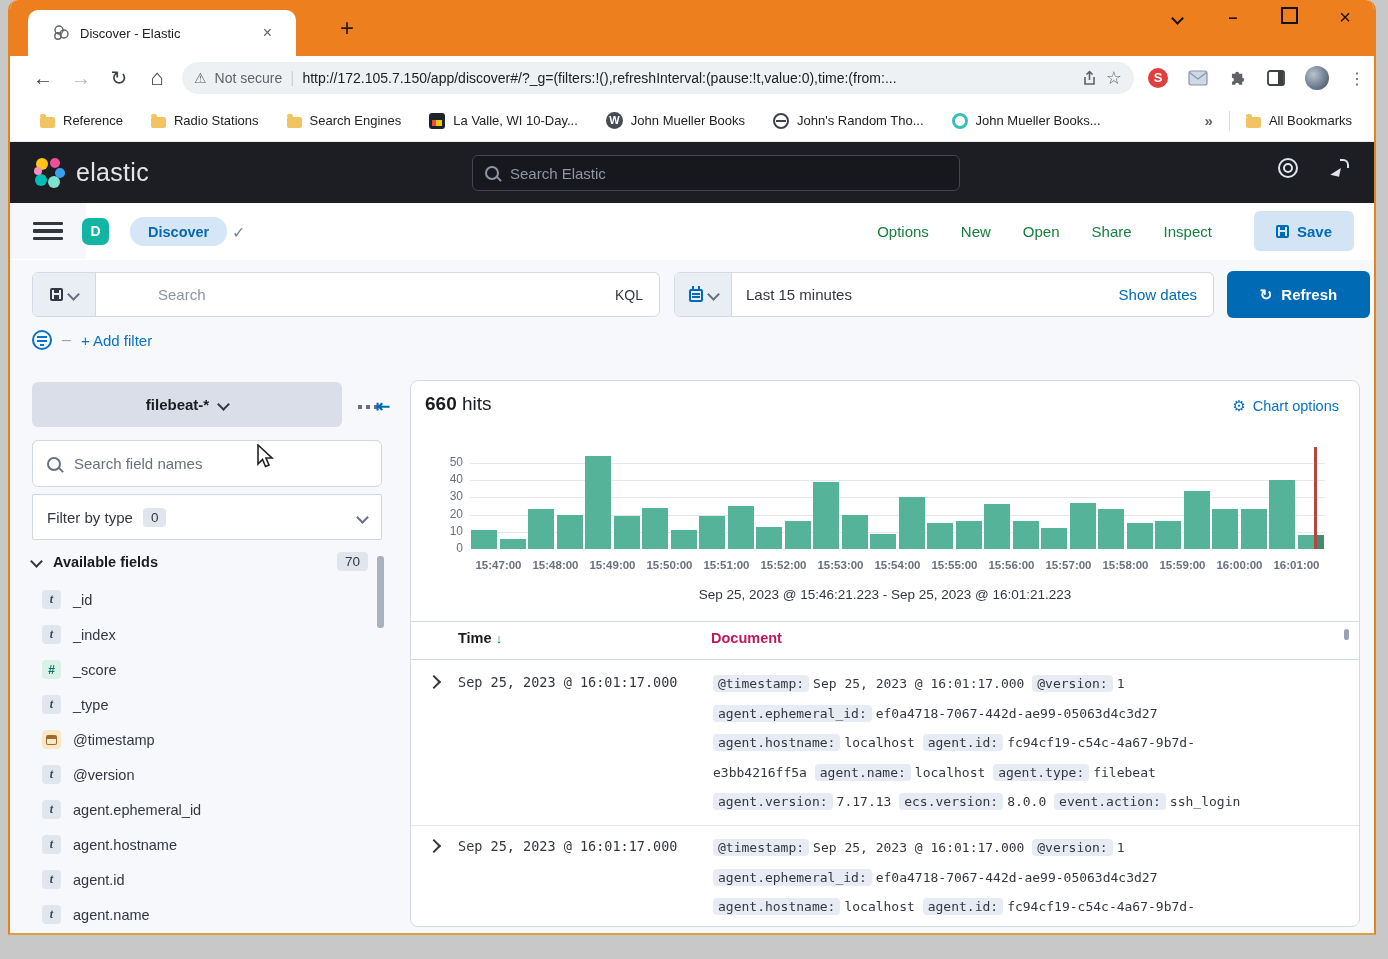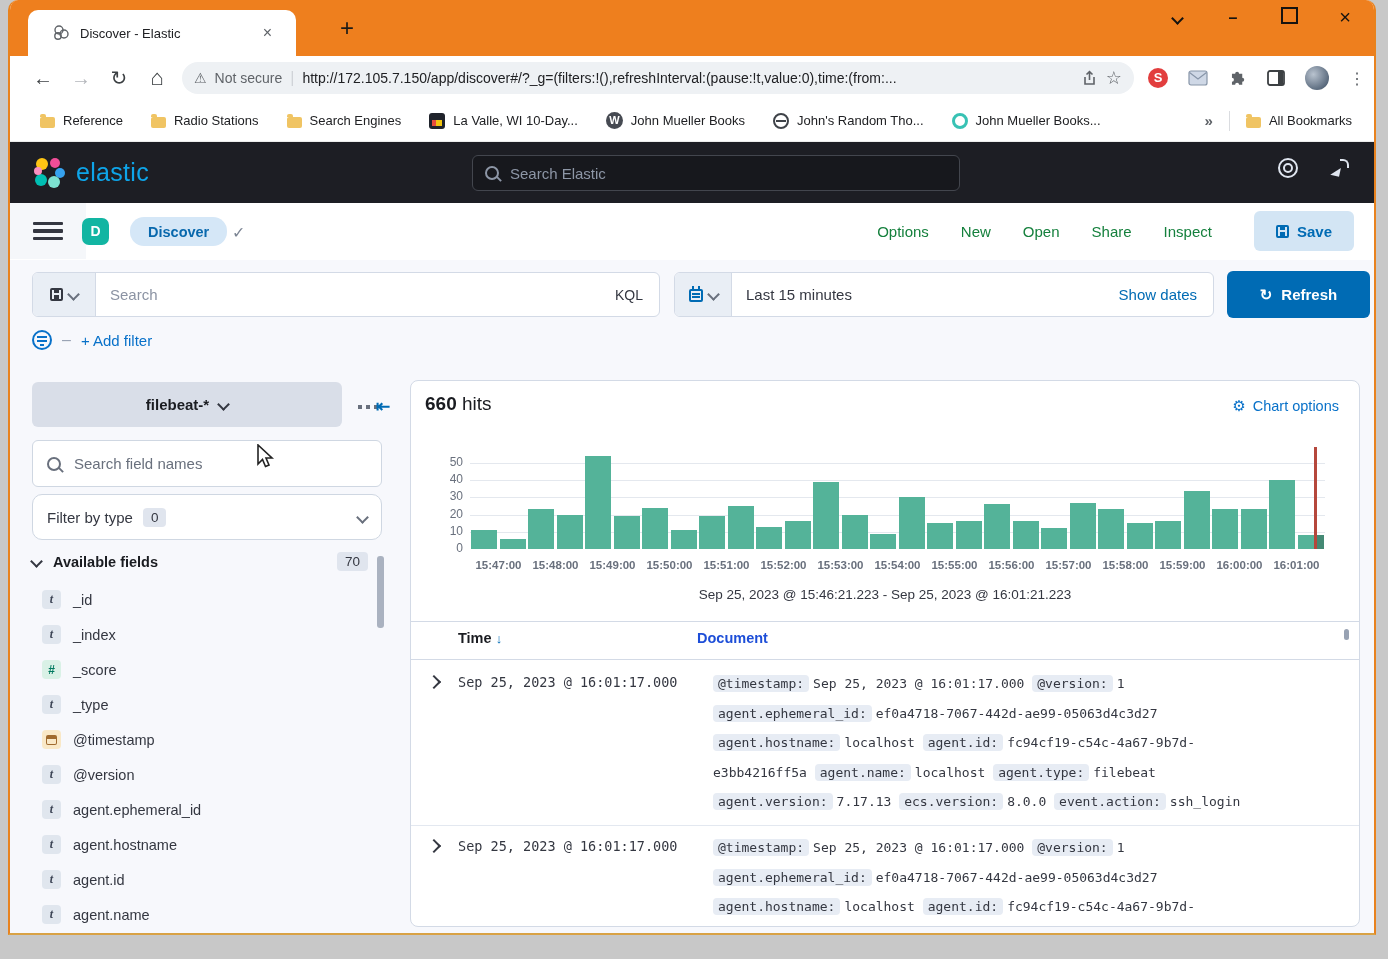--- a/index.html
+++ b/index.html
@@ -43,21 +43,21 @@
   .ic-wp{width:17px;height:17px;border-radius:50%;background:#464a52;color:#fff;font-size:11px;font-weight:bold;text-align:center;line-height:17px;display:inline-block;}
   .ic-globe{width:16px;height:16px;border-radius:50%;border:2px solid #3e4248;box-sizing:border-box;position:relative;display:inline-block;}
   .ic-globe::after{content:'';position:absolute;left:1px;right:1px;top:5px;height:2px;background:#3e4248;}
   .ic-teal{width:16px;height:16px;border-radius:50%;border:3px solid #38c2b4;box-sizing:border-box;display:inline-block;}
   .bm-right{margin-left:auto;display:flex;align-items:center;gap:16px;}
   .bm-chev{color:#5f6368;font-size:15px;font-weight:bold;}
   .bm-vsep{width:1px;height:20px;background:#dadce0;}
   
   .eheader{position:absolute;left:0;top:142px;right:0;height:61px;background:#1d1e24;display:flex;align-items:center;}
   .elogo{margin-left:22px;}
-  .ebrand{color:#0ea5e9;font-size:25px;font-weight:500;margin-left:10px;letter-spacing:.3px;}
+  .ebrand{color:#e5e5e5;font-size:25px;font-weight:500;margin-left:10px;letter-spacing:.3px;}
   .esearch{position:absolute;left:462px;top:13px;width:488px;height:36px;background:#17181d;border:1px solid #43464e;border-radius:6px;display:flex;align-items:center;padding:0 12px;box-sizing:border-box;gap:9px;color:#8d96a6;}
   .esearch input{background:transparent;border:none;outline:none;color:#c6ccd8;font-size:15px;font-family:"Liberation Sans",sans-serif;width:380px;}
   .esearch input::placeholder{color:#8d96a6;}
   .eh-icons{position:absolute;right:24px;top:16px;display:flex;gap:32px;align-items:center;}
   .lifering{width:20px;height:20px;border:2px solid #dfe5ef;border-radius:50%;position:relative;box-sizing:border-box;}
   .lifering::after{content:'';position:absolute;left:3px;top:3px;width:10px;height:10px;border:2px solid #dfe5ef;border-radius:50%;box-sizing:border-box;}
   .cheer{width:20px;height:20px;position:relative;}
   .cheer::before{content:'';position:absolute;left:2px;bottom:2px;width:0;height:0;border-left:9px solid transparent;border-top:9px solid transparent;border-bottom:9px solid #dfe5ef;transform:rotate(12deg);}
   .cheer::after{content:'';position:absolute;right:1px;top:1px;width:7px;height:7px;border-top:2px solid #dfe5ef;border-right:2px solid #dfe5ef;border-radius:0 6px 0 0;}
   
@@ -68,40 +68,40 @@
   .dbadge{position:absolute;left:72px;top:15px;width:27px;height:27px;background:#12b5a2;border-radius:7px;color:#fff;font-weight:bold;font-size:14px;text-align:center;line-height:27px;}
   .bcrumb{position:absolute;left:120px;top:14px;height:29px;background:#d5e7f7;border-radius:14px;color:#0868ad;font-size:14.5px;font-weight:600;display:flex;align-items:center;padding:0 18px;}
   .bcheck{position:absolute;left:222px;top:20px;color:#7b8493;font-size:16px;}
   .apb-right{position:absolute;right:20px;top:0;height:56px;display:flex;align-items:center;gap:32px;}
   .apb-link{color:#15803d;font-size:15px;white-space:nowrap;}
   .savebtn{height:40px;background:#d3e5f4;border-radius:6px;color:#006bb4;font-size:15px;font-weight:600;display:flex;align-items:center;gap:8px;padding:0 22px;margin-left:10px;}
   
   .bodybg{position:absolute;left:0;top:260px;right:0;bottom:0;background:#f7f8fc;}
   .qsearch{position:absolute;left:22px;top:12px;width:628px;height:45px;background:#fff;border:1px solid #d3dae6;border-radius:6px;display:flex;align-items:center;box-sizing:border-box;overflow:hidden;}
   .qseg{width:62px;align-self:stretch;background:#e9eef5;border-right:1px solid #d3dae6;display:flex;align-items:center;justify-content:center;gap:6px;color:#343741;}
-  .qsearch input{flex:1;border:none;outline:none;font-size:15px;color:#343741;padding:0 14px;font-family:"Liberation Sans",sans-serif;background:transparent;}
+  .qsearch input{flex:1;border:none;outline:none;font-size:15px;color:#343741;padding:0 14px;font-family:"Liberation Sans",sans-serif;background:transparent;margin-left:48px;}
   .qsearch input::placeholder{color:#8b93a3;}
   .kql{color:#343741;font-size:14px;padding:0 16px;}
   .qdate{position:absolute;left:664px;top:12px;width:540px;height:45px;background:#fff;border:1px solid #d3dae6;border-radius:6px;display:flex;align-items:center;box-sizing:border-box;overflow:hidden;}
   .qdate .qseg{width:56px;color:#006bb4;}
   .timeval{font-size:15px;color:#343741;padding-left:14px;flex:1;}
   .showdates{color:#006bb4;font-size:15px;padding-right:16px;}
   .refreshbtn{position:absolute;left:1217px;top:11px;width:143px;height:47px;background:#006bb4;border-radius:6px;color:#fff;font-size:15px;font-weight:600;display:flex;align-items:center;justify-content:center;gap:9px;}
   .filterrow{position:absolute;left:22px;top:70px;display:flex;align-items:center;gap:10px;}
   .addfilter{color:#0871c9;font-size:15px;}
   .dash{color:#98a2b3;}
   
   .idxsel{position:absolute;left:22px;top:122px;width:310px;height:45px;background:#d9dee8;border-radius:6px;display:flex;align-items:center;justify-content:center;gap:10px;font-size:15px;font-weight:bold;color:#1a1c21;}
   .side-icons{position:absolute;left:348px;top:136px;display:flex;align-items:center;gap:14px;}
   .sq3{width:4px;height:4px;background:#69707d;box-shadow:8px 0 #69707d,16px 0 #69707d;}
   .collapse-ic{color:#006bb4;font-size:17px;font-weight:bold;}
   .fldsearch{position:absolute;left:22px;top:180px;width:350px;height:47px;background:#fff;border:1px solid #cfd7e2;border-radius:6px;display:flex;align-items:center;padding:0 14px;box-sizing:border-box;gap:11px;color:#69707d;}
   .fldsearch input{border:none;outline:none;background:transparent;font-size:15px;color:#343741;width:250px;font-family:"Liberation Sans",sans-serif;}
   .fldsearch input::placeholder{color:#69707d;}
-  .typefilter{position:absolute;left:22px;top:234px;width:350px;height:46px;background:#fff;border:1px solid #cfd7e2;border-radius:10px;display:flex;align-items:center;padding:0 14px;box-sizing:border-box;gap:10px;color:#343741;font-size:15px;}
+  .typefilter{position:absolute;left:22px;top:234px;width:350px;height:46px;background:#fff;border:1px solid #cfd7e2;border-radius:2px;display:flex;align-items:center;padding:0 14px;box-sizing:border-box;gap:10px;color:#343741;font-size:15px;}
   .badge{background:#e0e5ee;border-radius:4px;padding:2px 8px;font-size:13.5px;color:#343741;}
   .typefilter .chev{margin-left:auto;color:#69707d;}
   .availrow{position:absolute;left:22px;top:292px;width:350px;display:flex;align-items:center;gap:12px;}
   .avail-label{font-weight:bold;font-size:14.5px;color:#1a1c21;}
   .availrow .badge{margin-left:auto;margin-right:14px;}
   .availrow .chev{color:#343741;}
   .sb-scroll{position:absolute;left:367px;top:296px;width:7px;height:72px;background:#aab2c0;border-radius:3px;}
   .fieldlist{position:absolute;left:22px;top:322px;width:340px;}
   .fld-item{height:35px;display:flex;align-items:center;gap:12px;padding-left:10px;}
   .tok{width:19px;height:19px;border-radius:4px;font-size:12px;display:flex;align-items:center;justify-content:center;flex:0 0 auto;}
@@ -121,21 +121,21 @@
   .grid{position:absolute;left:0;right:0;height:1px;background:#e4e8ee;}
   .bar{position:absolute;bottom:0;background:#54b399;}
   .tmarker{position:absolute;top:0;bottom:0;width:2.5px;background:#b5473c;}
   .tshade{position:absolute;bottom:0;background:rgba(40,60,50,.35);}
   .xlabels{position:absolute;left:59px;top:178px;width:855px;display:flex;}
   .xlabels span{flex:1;text-align:center;font-size:11.5px;color:#69707d;white-space:nowrap;font-weight:bold;}
   .caption{position:absolute;left:0;right:0;top:206px;text-align:center;font-size:13.5px;color:#343741;}
   .pdiv{position:absolute;left:0;right:0;height:1px;background:#d3dae6;}
   .thead-time{position:absolute;left:47px;top:249px;font-size:14.5px;font-weight:bold;color:#1a1c21;}
   .sortarrow{color:#006bb4;font-weight:normal;font-size:13px;}
-  .thead-doc{position:absolute;left:286px;top:249px;font-size:14.5px;font-weight:bold;color:#1d4ed8;}
+  .thead-doc{position:absolute;left:300px;top:249px;font-size:14.5px;font-weight:bold;color:#be185d;}
   .scrolldot{position:absolute;right:10px;top:248px;width:5px;height:11px;background:#98a2b3;border-radius:3px;}
   .doc-row{position:absolute;left:0;right:0;}
   .row-chev{position:absolute;left:18px;width:8px;height:8px;border-right:2px solid #343741;border-top:2px solid #343741;transform:rotate(45deg);}
   .row-time{position:absolute;left:47px;font-family:"DejaVu Sans Mono",monospace;font-size:13.5px;color:#343741;white-space:nowrap;}
   .chips{position:absolute;left:302px;width:568px;font-family:"DejaVu Sans Mono",monospace;font-size:13px;line-height:29.5px;color:#343741;}
   .pair{white-space:nowrap;margin-top:20px;}
   .pair.long{white-space:normal;}
   .chip{background:#e7ecf4;border-radius:4px;padding:1px 5px;margin-right:4px;}
   .rowline{position:absolute;left:0;right:0;height:1px;background:#e3e8f0;}
   

